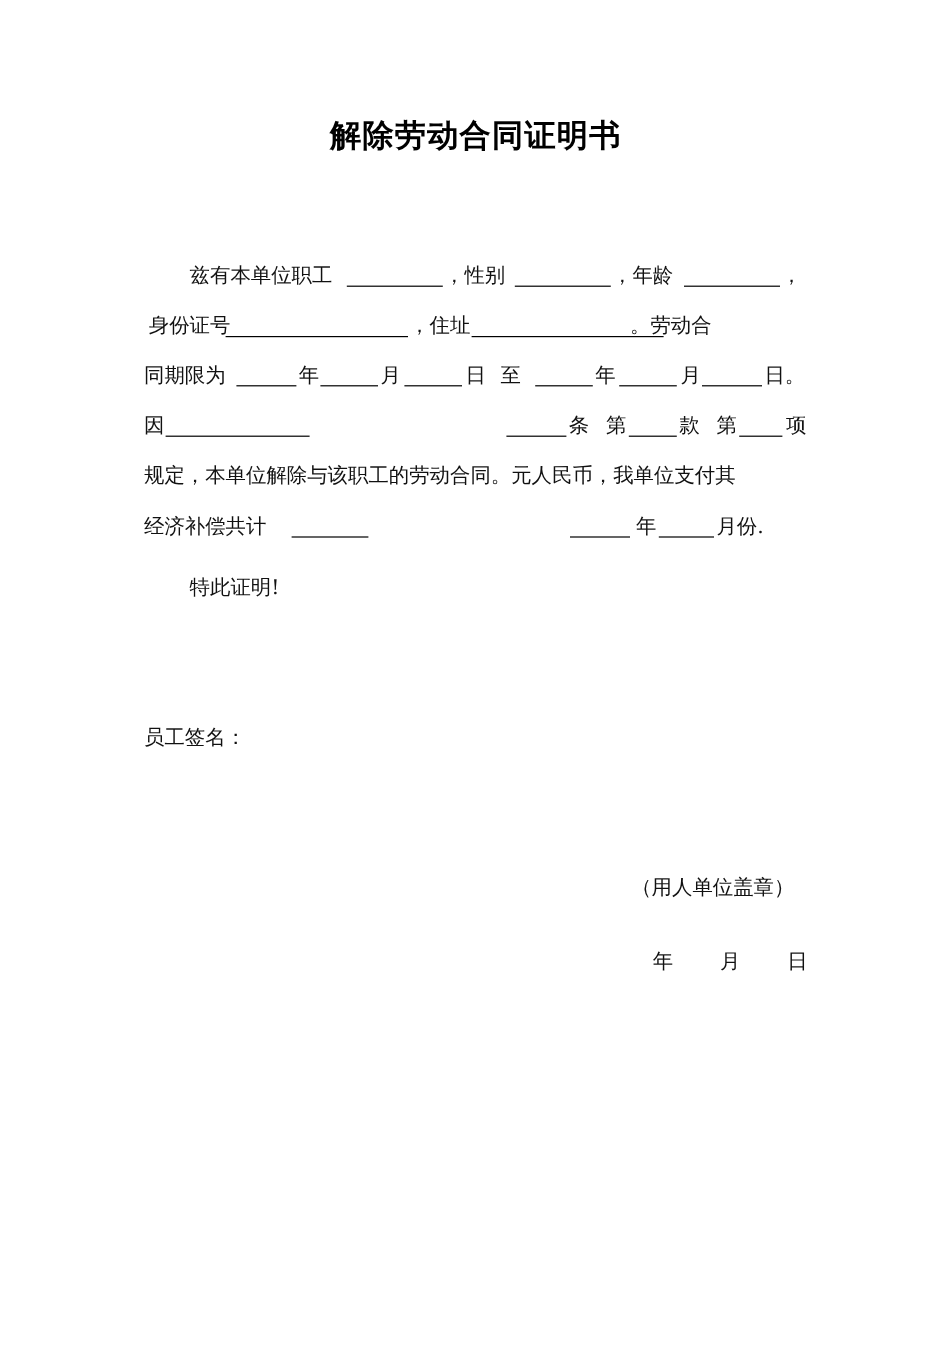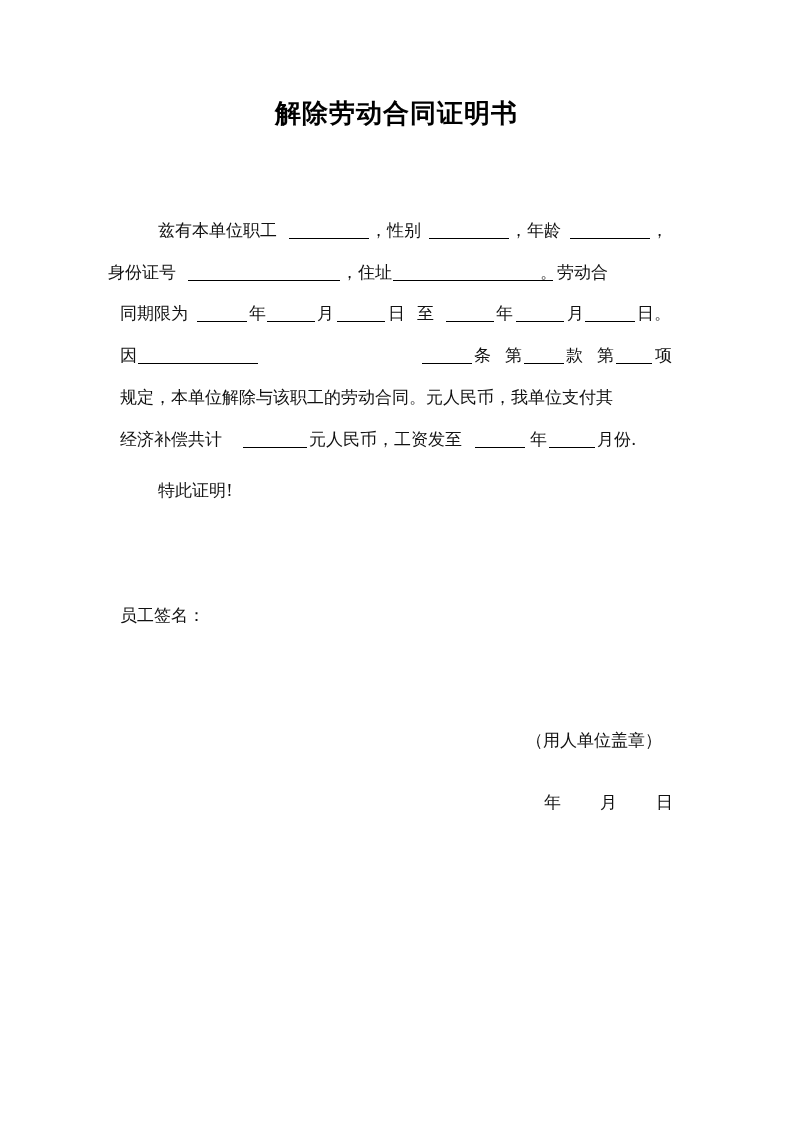--- a/index.html
+++ b/index.html
@@ -22,25 +22,25 @@
   <span class="seg" style="left:158px">兹有本单位职工</span>
   <span class="blank" style="left:289px;width:80px"></span>
   <span class="seg" style="left:370px">，性别</span>
   <span class="blank" style="left:429px;width:80px"></span>
   <span class="seg" style="left:510px">，年龄</span>
   <span class="blank" style="left:570px;width:80px"></span>
   <span class="seg" style="left:651px">，</span>
 </div>
 
 <div class="line" style="left:0;top:260px;width:793px;">
-  <span class="seg" style="left:108px">身份证号</span>
+  <span class="seg" style="left:124px">身份证号</span>
   <span class="blank" style="left:188px;width:152px"></span>
   <span class="seg" style="left:341px">，住址</span>
   <span class="blank" style="left:393px;width:160px"></span>
-  <span class="seg" style="left:540px">。劳动合</span>
+  <span class="seg" style="left:525px">。劳动合</span>
 </div>
 
 <div class="line" style="left:0;top:301px;width:793px;">
   <span class="seg" style="left:120px">同期限为</span>
   <span class="blank" style="left:197px;width:50px"></span>
   <span class="seg" style="left:249px">年</span>
   <span class="blank" style="left:267px;width:48px"></span>
   <span class="seg" style="left:317px">月</span>
   <span class="blank" style="left:337px;width:48px"></span>
   <span class="seg" style="left:388px">日</span>
@@ -66,21 +66,20 @@
   <span class="seg" style="left:655px">项</span>
 </div>
 
 <div class="line" style="left:0;top:385px;width:793px;">
   <span class="seg" style="left:120px">规定，本单位解除与该职工的劳动合同。元人民币，我单位支付其</span>
 </div>
 
 <div class="line" style="left:0;top:427px;width:793px;">
   <span class="seg" style="left:120px">经济补偿共计</span>
   <span class="blank" style="left:243px;width:64px"></span>
-  <span class="seg" style="left:309px">元人民币，工资发至</span>
   <span class="blank" style="left:475px;width:50px"></span>
   <span class="seg" style="left:530px">年</span>
   <span class="blank" style="left:549px;width:46px"></span>
   <span class="seg" style="left:597px">月份.</span>
 </div>
 
 <div class="plain" style="left:158px;top:478px">特此证明!</div>
 
 <div class="plain" style="left:120px;top:603px">员工签名：</div>
 

